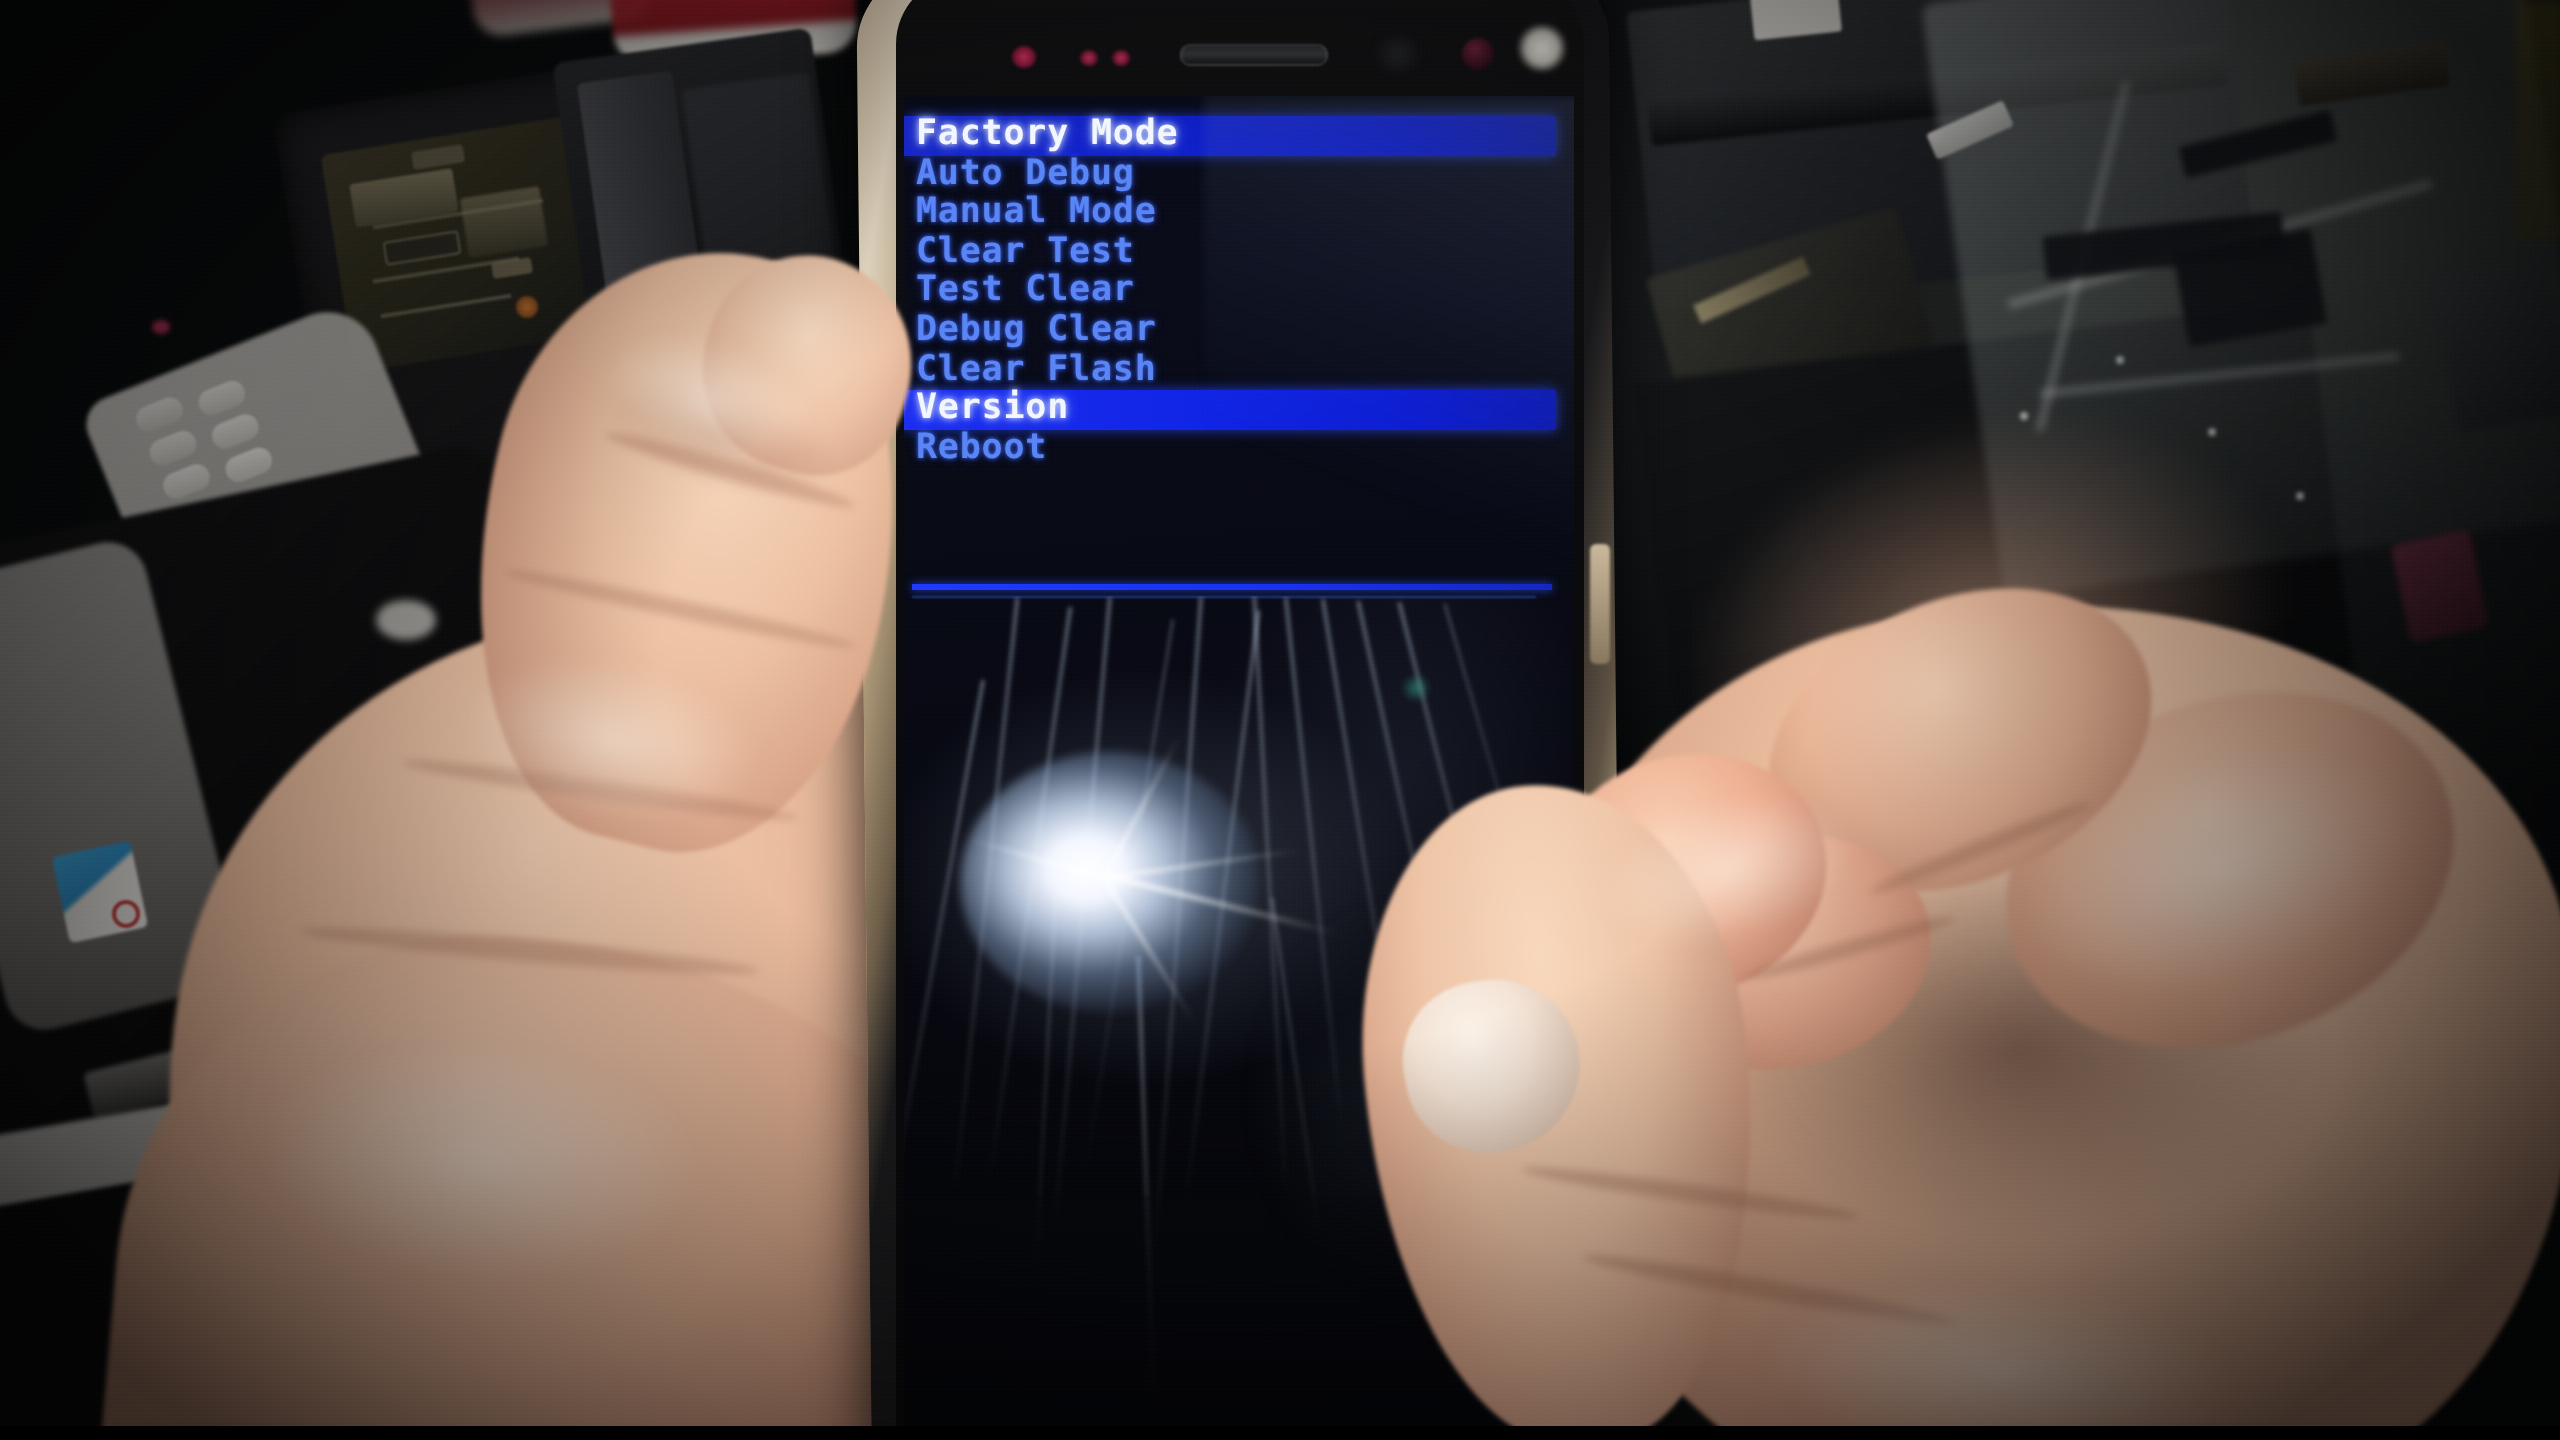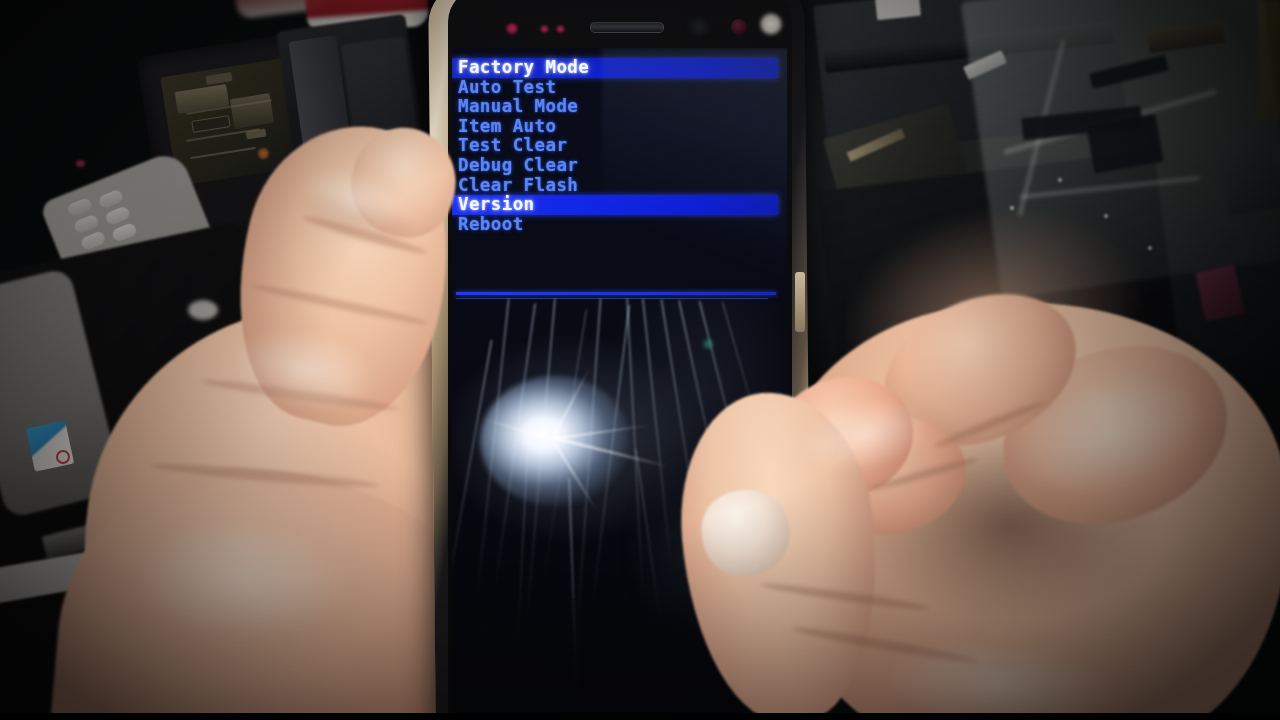--- a/index.html
+++ b/index.html
@@ -366,29 +366,29 @@
   <div class="screen">
 
     <div class="menu">
 
       <div class="menu-row sel">
         <div class="hl"></div>
         <div class="txt">Factory Mode</div>
       </div>
 
       <div class="menu-row">
-        <div class="txt">Auto Test</div>
+        <div class="txt">Auto Debug</div>
       </div>
 
       <div class="menu-row">
         <div class="txt">Manual Mode</div>
       </div>
 
       <div class="menu-row">
-        <div class="txt">Item Auto</div>
+        <div class="txt">Clear Test</div>
       </div>
 
       <div class="menu-row">
         <div class="txt">Test Clear</div>
       </div>
 
       <div class="menu-row">
         <div class="txt">Debug Clear</div>
       </div>
 

